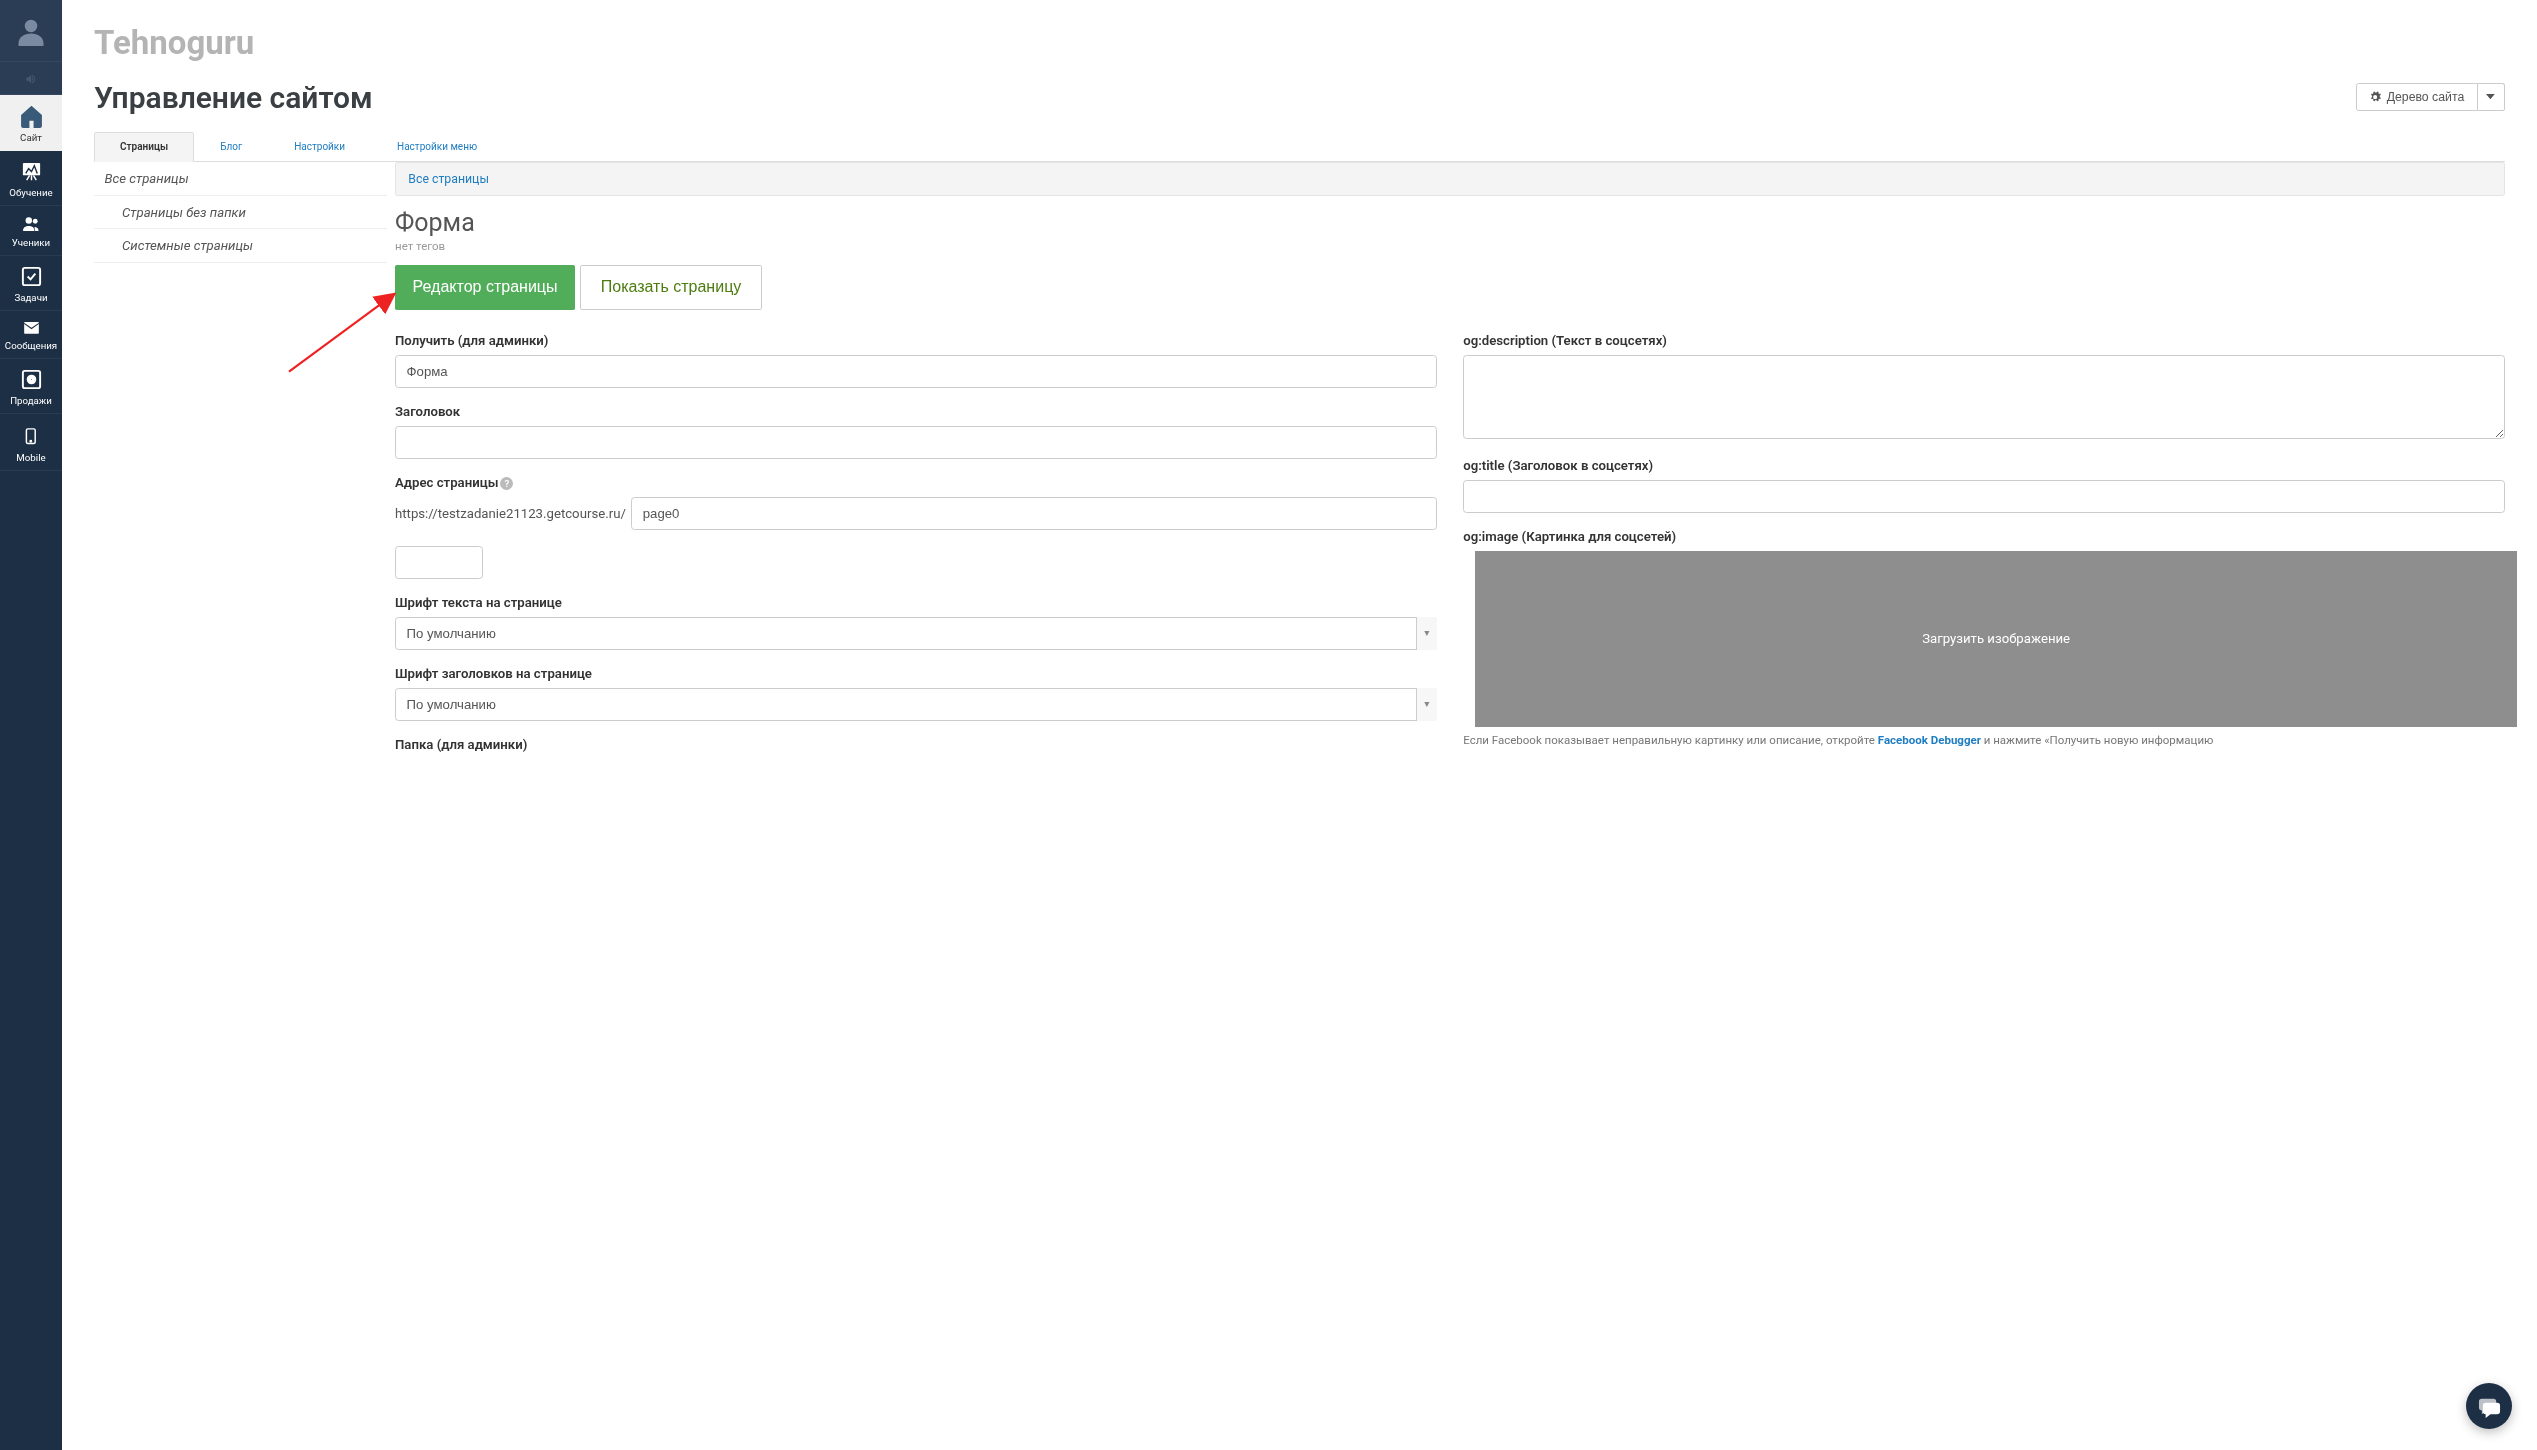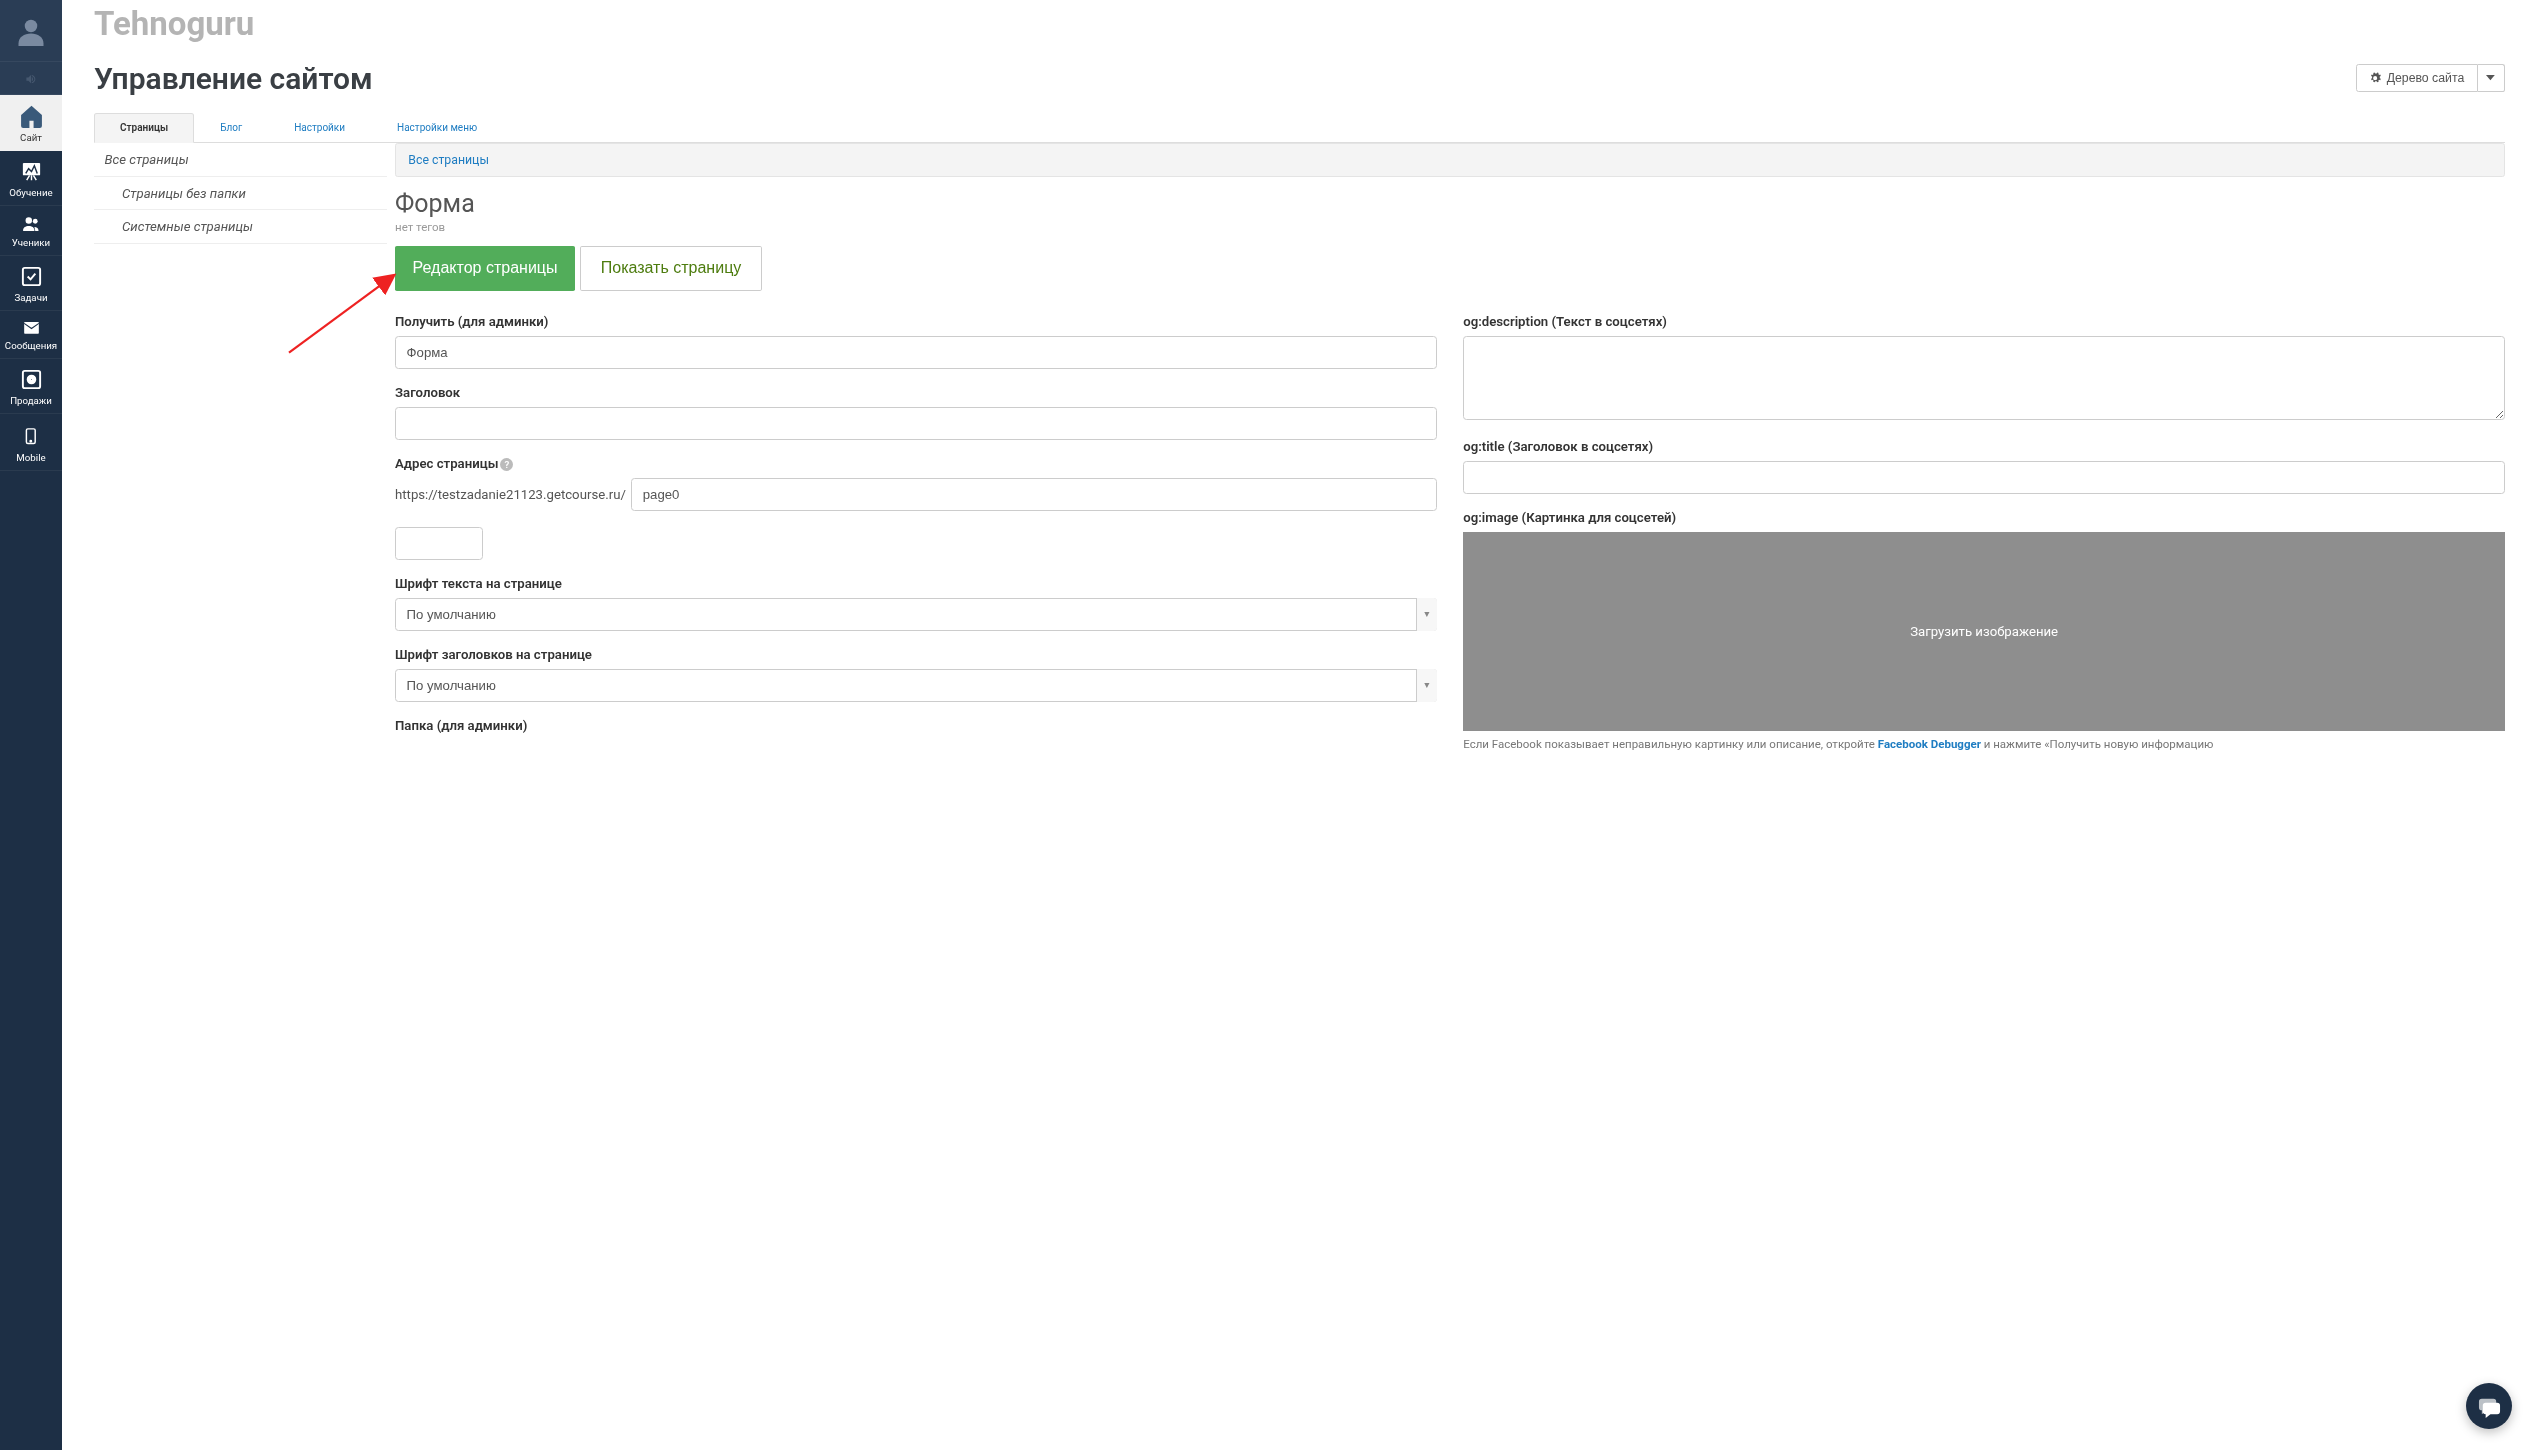--- a/index.html
+++ b/index.html
@@ -11,21 +11,21 @@
     .sidebar { width: 62px; background: #1d2f45; display: flex; flex-direction: column; align-items: stretch; color: #fff; }
     .sidebar-item { display: flex; flex-direction: column; align-items: center; justify-content: center; padding: 8.8px 3.5px 7px; cursor: pointer; border-bottom: 0.9px solid rgba(255,255,255,0.06); }
     .sidebar-item.top { background: #2a3d55; height: 62px; }
     .sidebar-item.sound { background: #2a3d55; height: 33px; }
     .sidebar-item.sound svg { opacity: 0.35; }
     .sidebar-item.active { background: #f0f0f0; color: #333; }
     .sidebar-item svg { display: block; }
     .sidebar-label { font-size: 9.7px; margin-top: 3.5px; }
 
     
-    .main { flex: 1; padding: 4px 32px; position: relative; }
+    .main { flex: 1; padding: 23px 32px; position: relative; }
     .brand { font-size: 33px; font-weight: 700; color: #b4b4b4; margin-bottom: 17.6px; }
     .page-head { display: flex; justify-content: space-between; align-items: center; margin-bottom: 16px; }
     .page-title { font-size: 30px; font-weight: 600; color: #3a3f44; }
     .tree-btn-group { display: flex; }
     .tree-btn { border: 0.9px solid #ccc; background: #fff; padding: 6.2px 12.3px; font-size: 12.3px; color: #555; cursor: pointer; display: flex; align-items: center; gap: 5.3px; }
     .tree-btn.main { border-radius: 2.6px 0 0 2.6px; }
     .tree-btn.caret { border-radius: 0 2.6px 2.6px 0; border-left: none; padding: 6.2px 8.8px; }
 
     
     .tabs { display: flex; gap: 0; border-bottom: 0.9px solid #ddd; }
@@ -58,21 +58,21 @@
     .form-label .help { display: inline-block; width: 13.2px; height: 13.2px; border-radius: 50%; background: #bbb; color: #fff; font-size: 9.7px; line-height: 13.2px; text-align: center; margin-left: 1.8px; vertical-align: middle; }
     .form-input { width: 100%; border: 0.9px solid #ccc; border-radius: 3.5px; padding: 8px 10.6px; font-size: 13.2px; color: #555; }
     .form-input.small { width: 88px; }
     textarea.form-input { min-height: 84px; resize: vertical; }
     .url-row { display: flex; align-items: center; gap: 5.3px; }
     .url-prefix { font-size: 13.2px; color: #555; white-space: nowrap; }
     .select-wrap { position: relative; }
     .select-wrap .form-input { padding-right: 25px; }
     .select-caret { position: absolute; right: 0; top: 0; bottom: 0; width: 21px; border-left: 0.9px solid #ccc; display: flex; align-items: center; justify-content: center; color: #888; background: #f7f7f7; border-radius: 0 3.5px 3.5px 0; font-size: 8.8px; }
 
-    .upload-box { background: #8e8e8e; color: #fff; width: 100%; height: 199px; display: flex; align-items: center; justify-content: center; font-size: 13.2px; cursor: pointer; }
+    .upload-box { background: #8e8e8e; color: #fff; width: 100%; height: 176px; display: flex; align-items: center; justify-content: center; font-size: 13.2px; cursor: pointer; margin-left: 12px; }
     .note-text { font-size: 11.5px; color: #777; margin-top: 5.3px; line-height: 1.5; }
     .note-text a { color: #1f7dc2; font-weight: bold; }
 
     
     .arrow-svg { position: absolute; pointer-events: none; }
 
     
     .chat-fab { position: fixed; right: 25px; bottom: 21px; width: 46px; height: 46px; border-radius: 50%; background: #1d2f45; display: flex; align-items: center; justify-content: center; cursor: pointer; box-shadow: 0 3.5px 10.6px rgba(0,0,0,0.25); }
   </style>
 </head>

